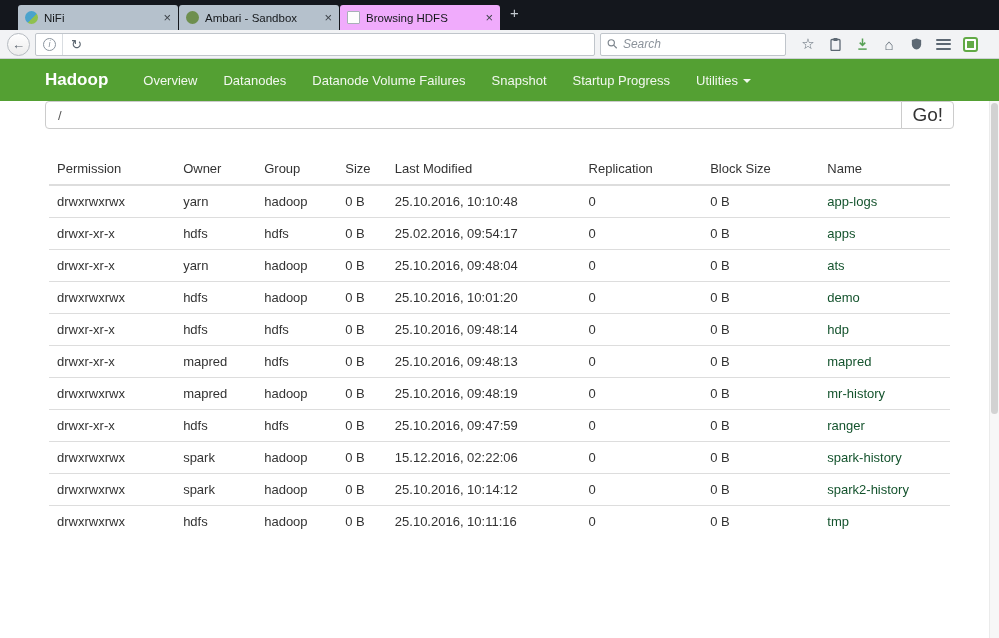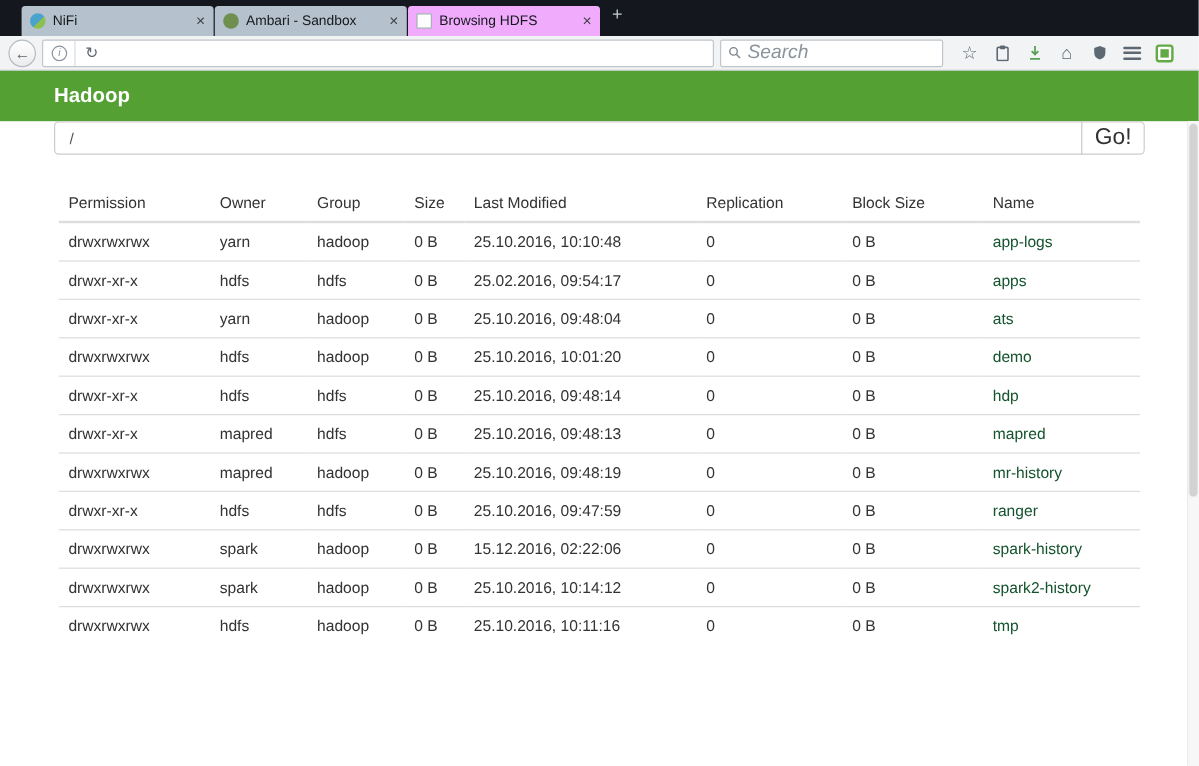--- a/index.html
+++ b/index.html
@@ -26,21 +26,21 @@
   .urlbox{width:560px;height:23px;background:#fff;border:1px solid #c0c5cb;border-radius:2px;
     display:flex;align-items:center;padding:0 0 0 7px;font-size:12px;gap:6px;flex:0 0 auto}
   .info-icon{width:13px;height:13px;border:1px solid #8a949e;border-radius:50%;color:#8a949e;
     font-size:9px;font-style:italic;display:flex;align-items:center;justify-content:center;flex:0 0 auto}
   .url-text{flex:1;white-space:nowrap;overflow:hidden}
   .url-domain{color:#14171a}
   .url-path{color:#7d858d}
   .reload-btn{height:100%;display:flex;align-items:center;padding:0 8px;border-left:1px solid #d9dde1;color:#5c6670;font-size:13px}
   .searchbox{width:186px;height:23px;background:#fff;border:1px solid #c0c5cb;border-radius:2px;
     display:flex;align-items:center;padding:0 6px;gap:5px;flex:0 0 auto}
-  .search-input{border:none;outline:none;width:100%;font-size:16px;font-family:inherit;background:transparent;color:#333}
+  .search-input{border:none;outline:none;width:100%;font-size:12px;font-family:inherit;background:transparent;color:#333}
   .search-input::placeholder{color:#8c939b;font-style:italic}
   .chrome-icons{display:flex;align-items:center;margin-left:4px;gap:1px}
   .chrome-icon{width:26px;height:24px;display:flex;align-items:center;justify-content:center;color:#5d6873;font-size:15px}
   .bars{width:15px;height:11px;display:flex;flex-direction:column;justify-content:space-between}
   .bars i{display:block;height:2px;background:#5d6873;border-radius:1px}
   .ext-box{width:15px;height:15px;border:2px solid #62aa46;border-radius:3px;background:#fff;
     display:flex;align-items:center;justify-content:center}
   .ext-box i{width:7px;height:7px;background:#62aa46;display:block}
 
   
@@ -149,20 +149,28 @@
       <div class="chrome-icon">
         <span class="ext-box">
             <i></i>
           </span>
       </div>
     </div>
   </div>
 
   <div class="hadoop-navbar">
     <span class="brand">Hadoop</span>
+    <div class="nav-items">
+        <span class="nav-item">Overview</span>
+        <span class="nav-item">Datanodes</span>
+        <span class="nav-item">Datanode Volume Failures</span>
+        <span class="nav-item">Snapshot</span>
+        <span class="nav-item">Startup Progress</span>
+        <span class="nav-item">Utilities<span class="caret"></span></span>
+      </div>
   </div>
 
   <div class="content">
 
     <div class="path-group">
       <input class="path-input" value="/" style="">
       <button class="go-btn">Go!</button>
     </div>
 
     <table class="dir-table">

